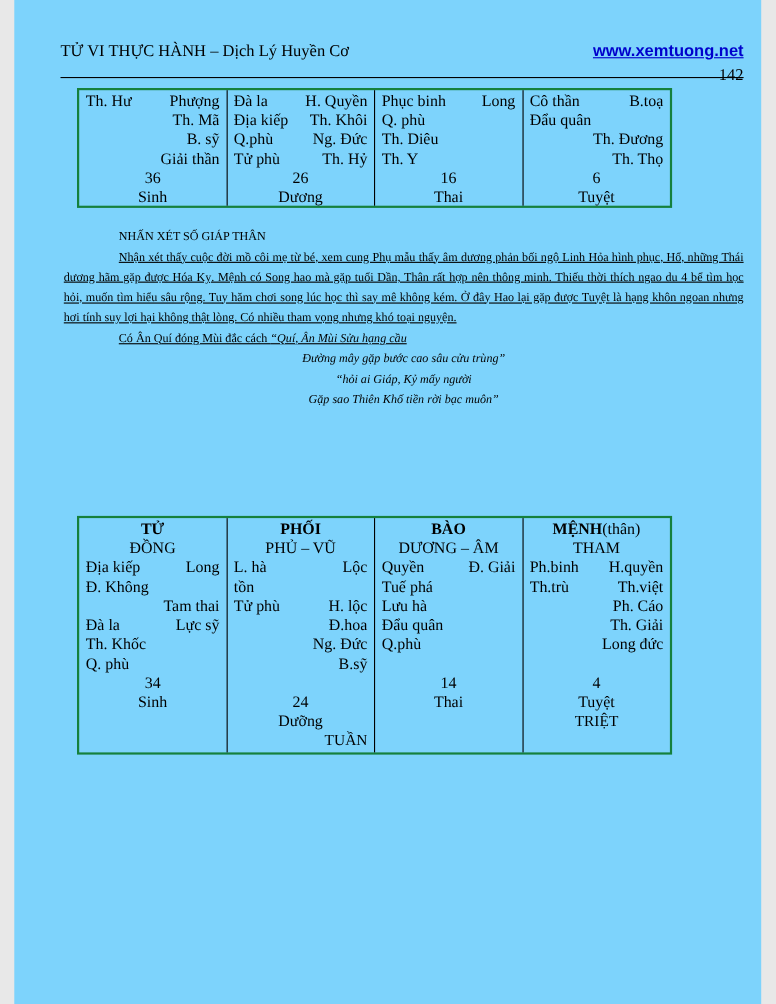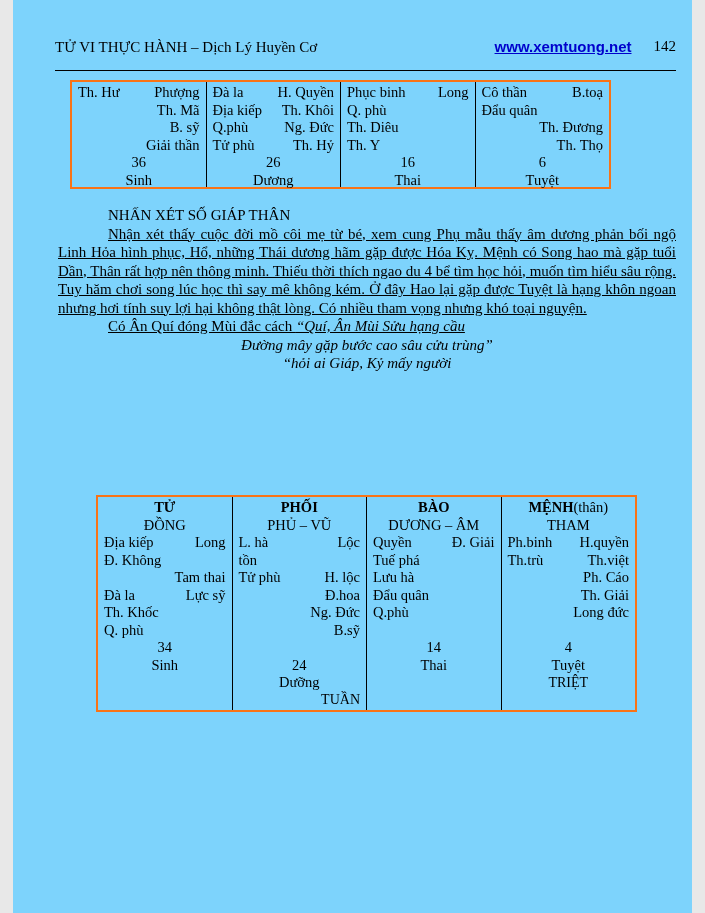--- a/index.html
+++ b/index.html
@@ -11,53 +11,53 @@
     font-family:"Liberation Serif", serif;
     overflow:hidden;
     margin:0 auto;
   }
   
   .header{
     position:absolute;top:38px;left:42px;width:621px;
     display:flex;justify-content:space-between;align-items:baseline;
     font-size:15px;
   }
-  .header-right{display:flex;align-items:flex-end;gap:22px;}
+  .header-right{display:flex;align-items:flex-end;gap:6px;flex-direction:column;}
   a.site-link{
     font-family:"Liberation Sans", sans-serif;
     font-weight:bold;font-size:15px;
     text-decoration:underline;cursor:pointer;
   }
   .rule{
     position:absolute;top:70px;left:42px;width:621px;
     border-top:1.6px solid #000;height:0;
   }
   
   .htable{
     position:absolute;left:57px;width:541px;
     display:flex;
-    border:2px solid #f97316;
+    border:2px solid #15803d;
     box-sizing:border-box;
     font-size:14.5px;
   }
   #table-top{top:80px;height:109px;}
-  #table-bottom{top:495px;height:217px;margin-left:26px;}
+  #table-bottom{top:469px;height:217px;}
   .tcol{flex:1 1 0;min-width:0;padding:2px 0;}
   .tcol + .tcol{border-left:1.6px solid #000;}
   .tline{
     display:flex;justify-content:space-between;align-items:center;
     height:17.5px;padding:0 6px;white-space:nowrap;
   }
   .tline.center{justify-content:center;gap:0;}
   .bold{font-weight:bold;}
   .small{font-size:14px;}
   
   .article{
     position:absolute;top:206px;left:45px;width:618px;
-    font-size:15px;line-height:18.5px;
+    font-size:11px;line-height:18.5px;
   }
   .heading{text-indent:50px;}
   .para{margin:0;text-indent:50px;text-align:justify;text-decoration:underline;}
   .quote-line{text-align:center;font-style:italic;}
 </style>
 </head>
 <body>
 
 <div class="page">
 
@@ -169,20 +169,21 @@
         </div>
       </div>
     </div>
 
   <div class="article">
     <div class="heading">NHẤN XÉT SỐ GIÁP THÂN</div>
     <p class="para">Nhận xét thấy cuộc đời mồ côi mẹ từ bé, xem cung Phụ mẫu thấy âm dương phản bối ngộ Linh Hỏa hình phục, Hổ, những Thái dương hãm gặp được Hóa Kỵ. Mệnh có Song hao mà gặp tuổi Dần, Thân rất hợp nên thông minh. Thiếu thời thích ngao du 4 bể tìm học hỏi, muốn tìm hiểu sâu rộng. Tuy hăm chơi song lúc học thì say mê không kém. Ở đây Hao lại gặp được Tuyệt là hạng khôn ngoan nhưng hơi tính suy lợi hại không thật lòng. Có nhiều tham vọng nhưng khó toại nguyện.</p>
     <p class="para"><span>Có Ân Quí đóng Mùi đắc cách </span><i>“Quí, Ân Mùi Sửu hạng cầu</i></p>
     <div class="quote-line">Đường mây gặp bước cao sâu cửu trùng”</div>
     <div class="quote-line">“hỏi ai Giáp, Kỷ mấy người</div>
+    <div class="quote-line">Gặp sao Thiên Khố tiền rời bạc muôn”</div>
   </div>
 
   <div class="htable" id="table-bottom">
       <div class="tcol">
         <div class="tline center">
           <span class="bold ">TỬ</span>
         </div>
         <div class="tline center">
           <span>ĐỒNG</span>
         </div>

